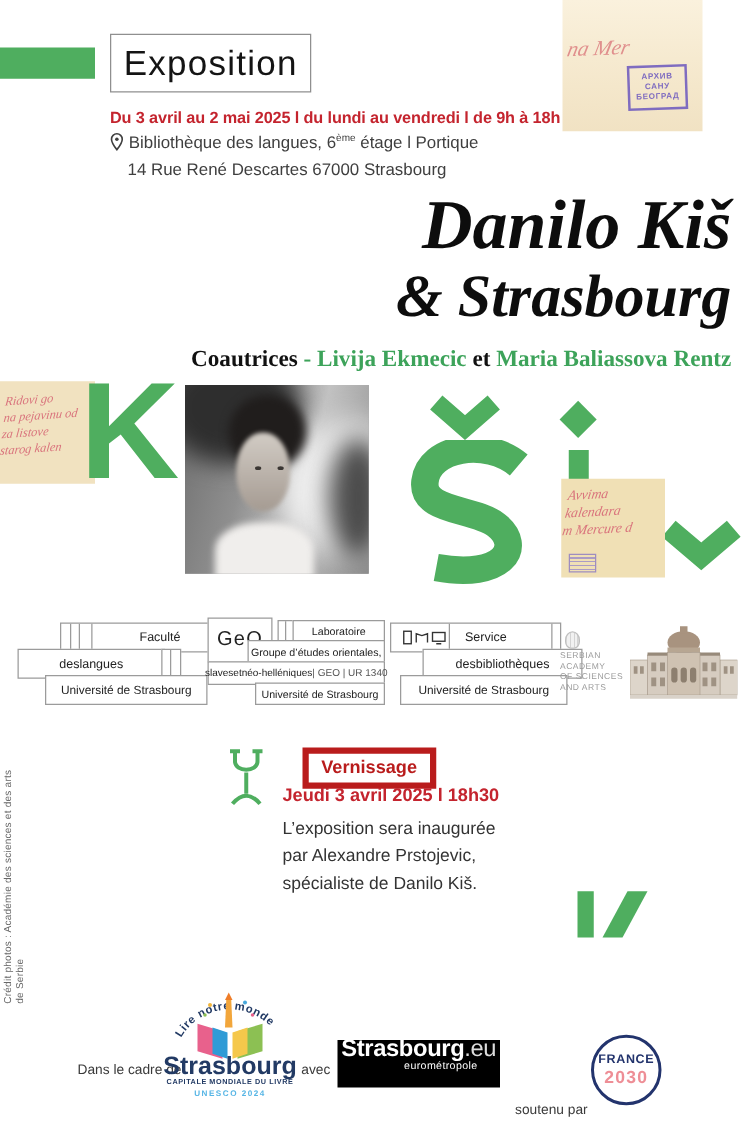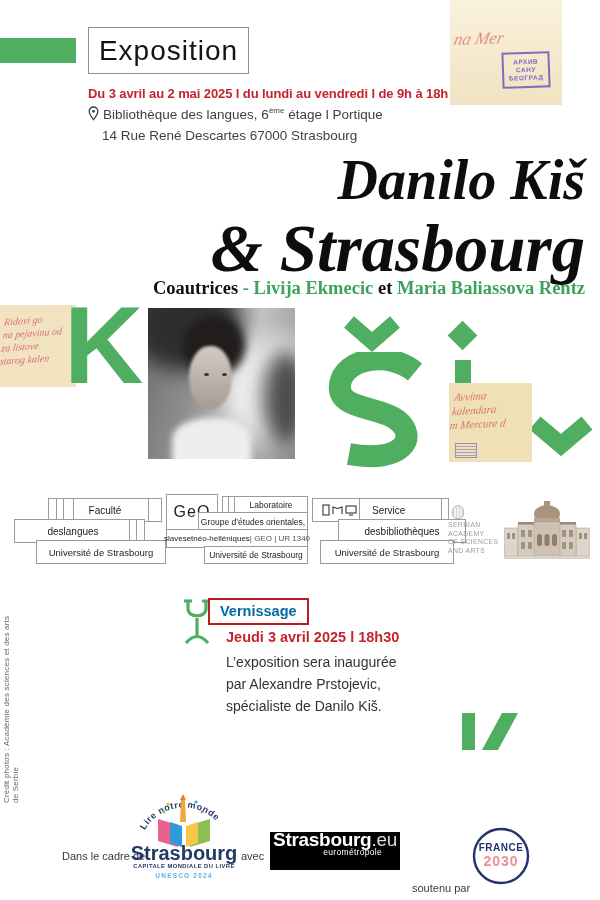--- a/index.html
+++ b/index.html
@@ -13,21 +13,21 @@
             display:flex;align-items:center;justify-content:center;
             font-size:28px;letter-spacing:1px;color:#141414;}
   .dates{left:88px;top:86px;font-size:13px;font-weight:bold;color:#c4242e;letter-spacing:-0.1px;white-space:nowrap;}
   .loc{left:88px;top:106px;font-size:13.5px;color:#3f3f3f;white-space:nowrap;display:flex;align-items:center;gap:4px;}
   .loc sup{font-size:8px;}
   .addr{left:102px;top:128px;font-size:13.5px;color:#3f3f3f;white-space:nowrap;}
   
   .title{right:15px;text-align:right;font-family:"Liberation Serif",serif;
          font-style:italic;font-weight:bold;color:#0d0d0d;white-space:nowrap;}
   .t1{top:148px;font-size:56px;}
-  .t2{top:210px;font-size:67px;}
+  .t2{top:210px;font-size:48px;}
   .coaut{right:15px;top:278px;font-family:"Liberation Serif",serif;font-weight:bold;
          font-size:18.5px;white-space:nowrap;color:#111;}
   .coaut .g{color:#3da35a;}
   
   .ms{background:#f1e2c0;overflow:hidden;}
   .ms .hw{font-family:"Liberation Serif",serif;font-style:italic;color:#d9737c;
           transform:rotate(-4deg) skewX(-10deg);line-height:13px;font-size:10px;white-space:nowrap;}
   .ms-left{left:0;top:305px;width:76px;height:82px;}
   .ms-left .hw{margin:8px 0 0 2px;}
   .letter-k{left:64px;top:303px;font-size:110px;font-weight:bold;color:#4fae5f;line-height:84px;}
@@ -60,22 +60,22 @@
          display:flex;flex-direction:column;align-items:center;justify-content:center;
          font-size:6.5px;font-weight:bold;color:#7f6cc0;line-height:8px;letter-spacing:.5px;}
   
   .ubox{position:absolute;background:#fff;border:1px solid #9b9b9b;display:flex;align-items:center;
         justify-content:center;white-space:nowrap;font-size:10px;color:#222;}
   .vl{width:0;border-left:1px solid #9b9b9b;height:100%;position:absolute;top:0;}
   .sanu-txt{left:448px;top:521px;font-size:6.8px;line-height:8.6px;color:#9a9a9a;letter-spacing:.4px;}
   .sanu-emblem{left:452px;top:505px;width:10px;height:12px;border:1px solid #b0b0b0;border-radius:50% 50% 40% 40%;
                background:repeating-linear-gradient(90deg,#c9c9c9 0 1px,#eee 1px 3px);opacity:.8;}
   
-  .vern-badge{left:208px;top:598px;border:2px solid #b91c1c;padding:3px 10px 4px;
-              color:#0369a1;font-weight:bold;font-size:14.5px;}
+  .vern-badge{left:242px;top:598px;border:5px solid #b91c1c;padding:3px 10px 4px;
+              color:#b91c1c;font-weight:bold;font-size:14.5px;}
   .vern-date{left:226px;top:629px;font-size:14.5px;font-weight:bold;color:#c4242e;}
   .vern-lines{left:226px;top:651px;font-size:14px;line-height:22px;color:#333;}
   
   .credit{left:2px;top:608px;height:195px;writing-mode:vertical-rl;transform:rotate(180deg);
           font-size:8px;color:#666;letter-spacing:.2px;}
   
   .ptxt{font-size:11px;color:#3a3a3a;white-space:nowrap;}
   .cap-logo{left:130px;top:786px;width:108px;height:100px;}
   .cap-name{left:0;top:56px;width:108px;text-align:center;font-size:20px;font-weight:bold;color:#223a64;}
   .cap-sub{left:0;top:77px;width:108px;text-align:center;font-size:5.8px;font-weight:bold;color:#223a64;letter-spacing:.45px;}
@@ -160,21 +160,21 @@
       <div>kalendara</div>
       <div>m Mercure d</div>
     </div>
     <div class="abs mini-stamp"></div>
   </div>
   <svg class="abs sc2" width="68" height="45" viewBox="0 0 68 45">
     <polyline class="caron" points="8,8 34,30 60,8" stroke-width="17"></polyline>
   </svg>
 
   <div class="abs" style="left:14px;top:498px;width:150px;height:66px;">
-    <div class="ubox" style="left:34px;top:0;width:112px;height:22px;">
+    <div class="ubox" style="left:34px;top:0;width:112px;height:22px;padding-left:23px;">
       <span class="vl" style="left:7px;"></span>
       <span class="vl" style="left:14px;"></span>
       <span class="vl" style="left:24px;"></span>
       <span>Faculté</span>
       <span class="vl" style="right:12px;"></span>
     </div>
     <div class="ubox" style="left:0;top:21px;width:116px;height:22px;">
       <span>des </span>
         <span class="b">langues</span>
     </div>

